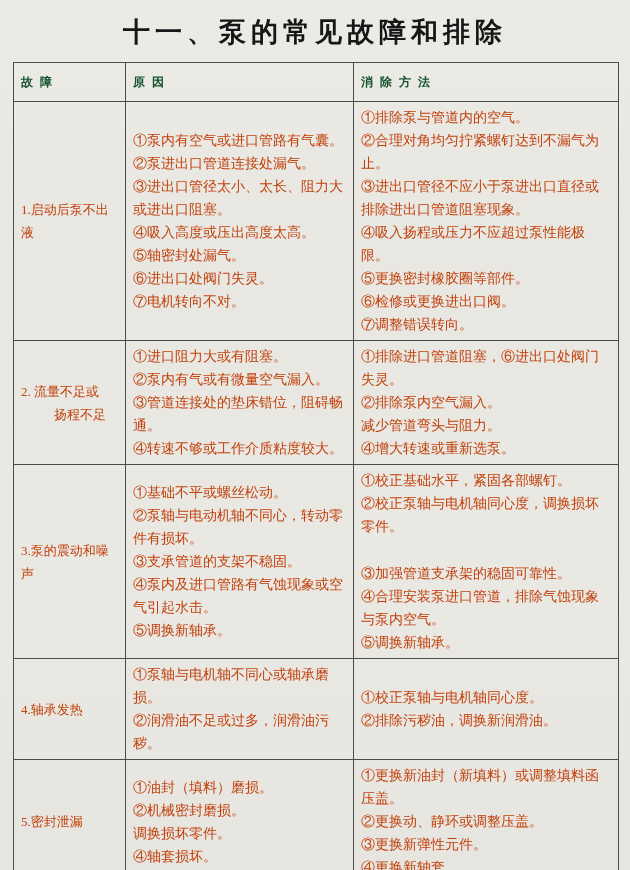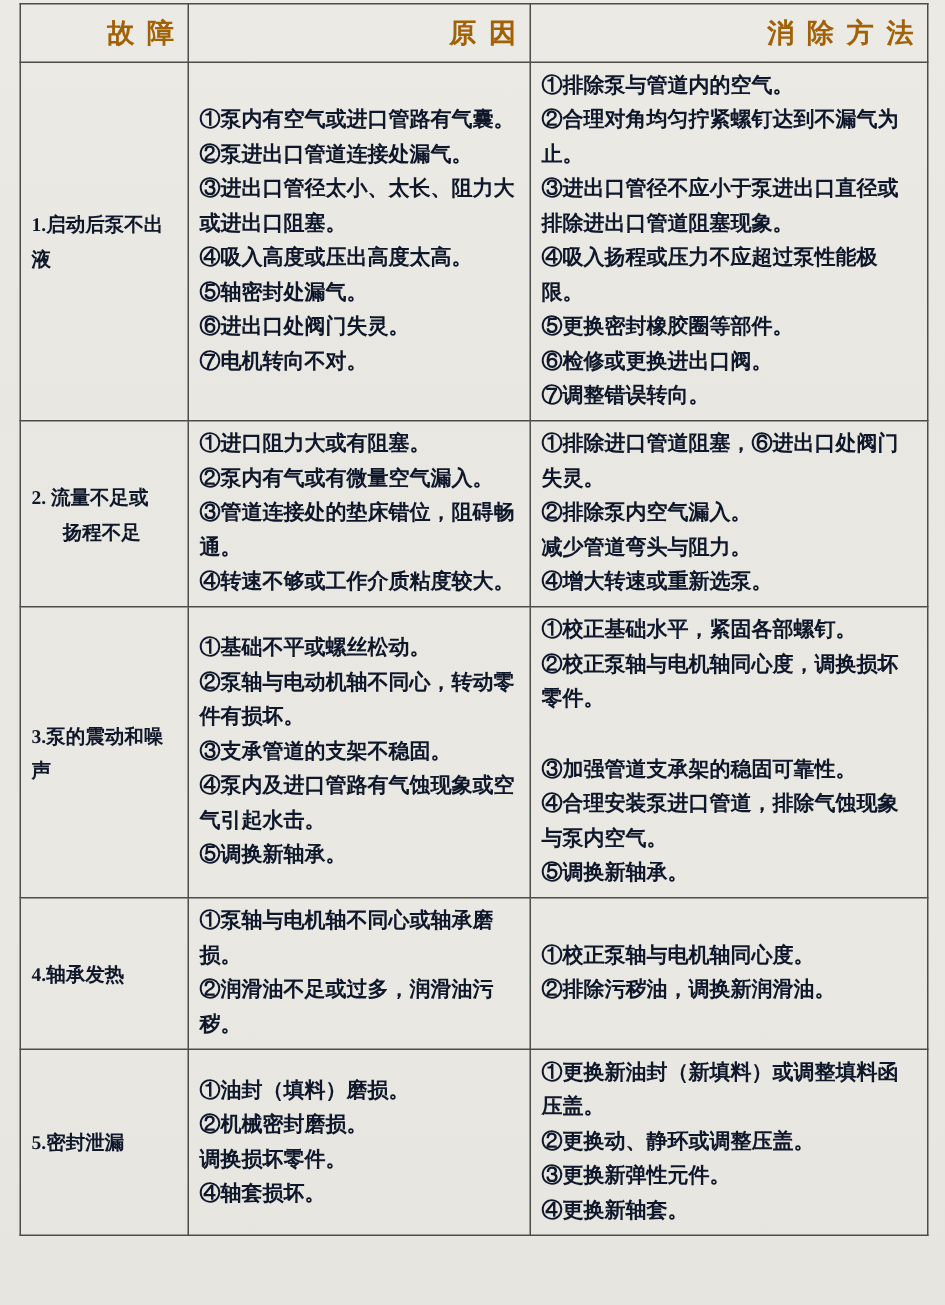--- a/index.html
+++ b/index.html
@@ -23,50 +23,50 @@
 
   table.fault-table{
     width:605px;margin:2px auto 0 13px;
     border-collapse:collapse;table-layout:fixed;
     background:transparent;
   }
   .fault-table th,.fault-table td{
     border:1.5px solid #4c4c4a;
     padding:4px 7px;
     font-size:14px;line-height:23px;
-    color:#0f172a;
-    font-weight:bold;
+    color:#c2410c;
   }
   .fault-table col.c1{width:112px;}
   .fault-table col.c2{width:228px;}
   .fault-table col.c3{width:265px;}
   .fault-table thead th{
     height:30px;
-    font-size:18px;font-weight:bold;
-    text-align:right;vertical-align:middle;
-    letter-spacing:2px;color:#a16207;
+    font-size:12px;font-weight:bold;
+    text-align:left;vertical-align:middle;
+    letter-spacing:2px;color:#14532d;
   }
   td.fault-cell{vertical-align:middle;font-size:13px;}
   td.causes-cell,td.remedies-cell{vertical-align:middle;}
-  .fault-line+.fault-line{padding-left:1.6em;}
+  .fault-line+.fault-line{padding-left:1.6em;text-align:center;}
   .cell-line{min-height:23px;}
   
   tr[data-row-index="0"] td{height:158px;}
   tr[data-row-index="1"] td{height:88px;margin-top:26px;}
   tr[data-row-index="2"] td{height:142px;}
   tr[data-row-index="3"] td{height:46px;}
   tr[data-row-index="4"] td{height:98px;}
   
   tr[data-row-index="2"] td.remedies-cell .cell-line:nth-child(3){margin-top:24px;}
 </style>
 </head>
 <body>
 
 <div class="page">
 
+  <h1 class="sec-title">十一、泵的常见故障和排除</h1>
 
   <table class="fault-table">
     <colgroup>
         <col class="c1">
         <col class="c2">
         <col class="c3">
       </colgroup>
     <thead>
       <tr>
         <th>故 障</th>

